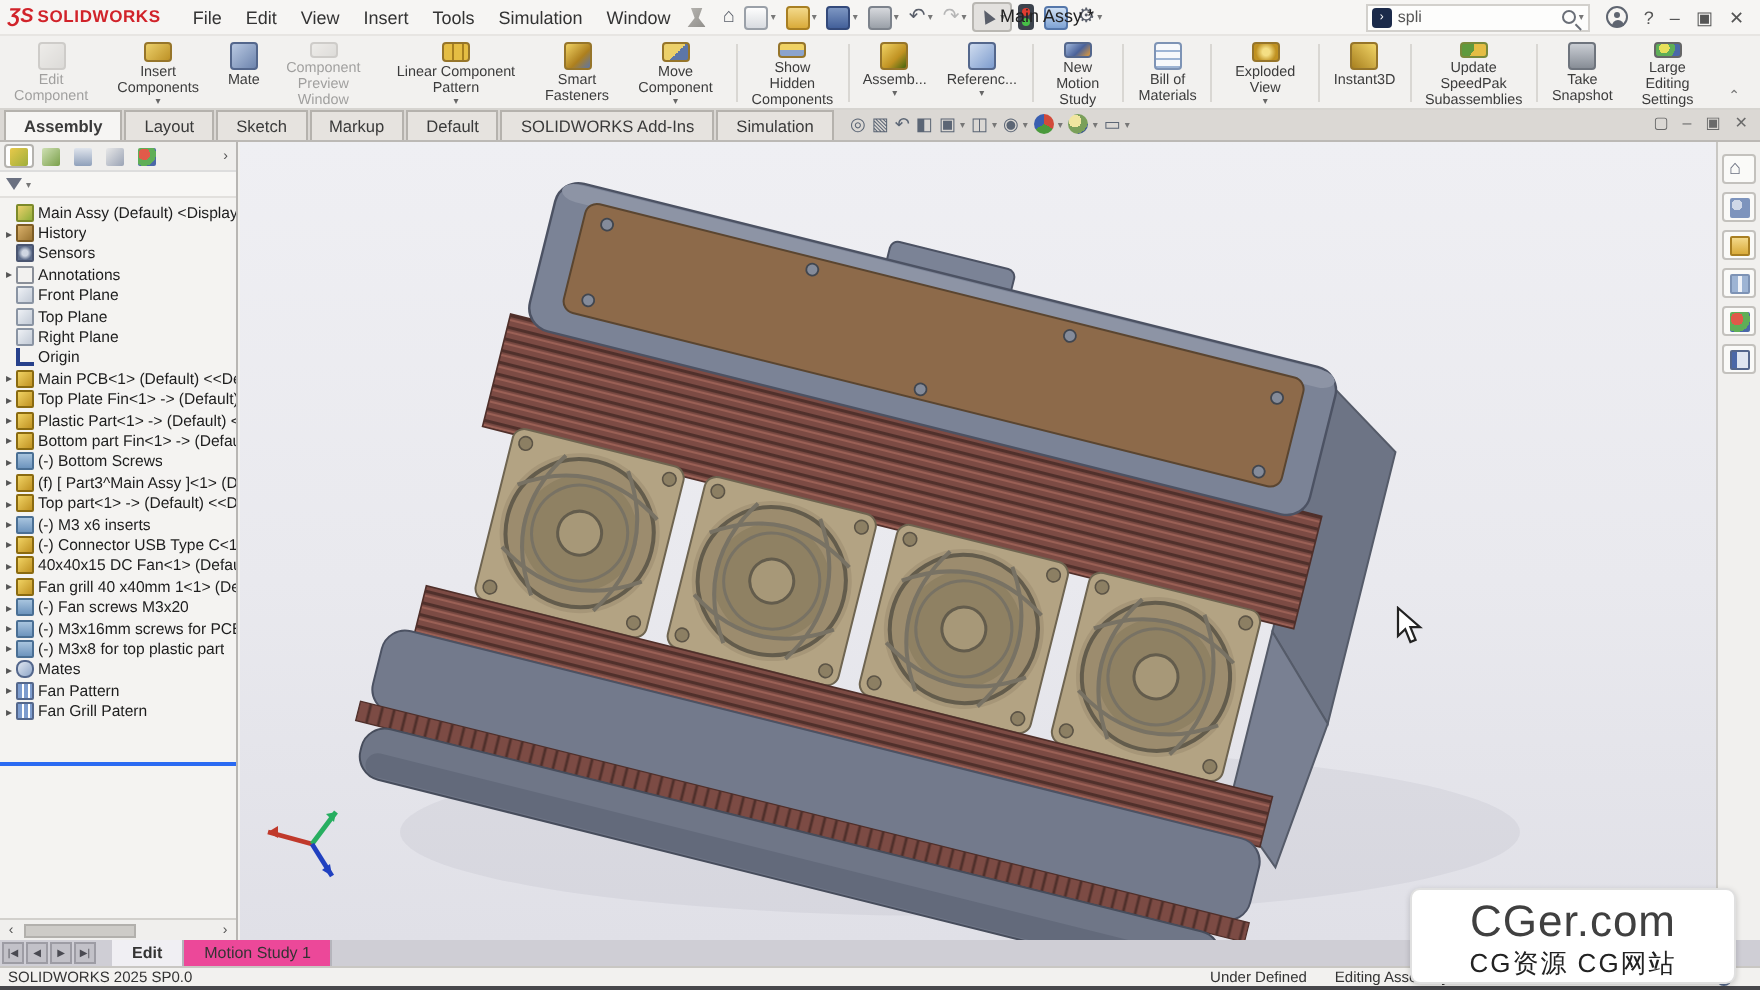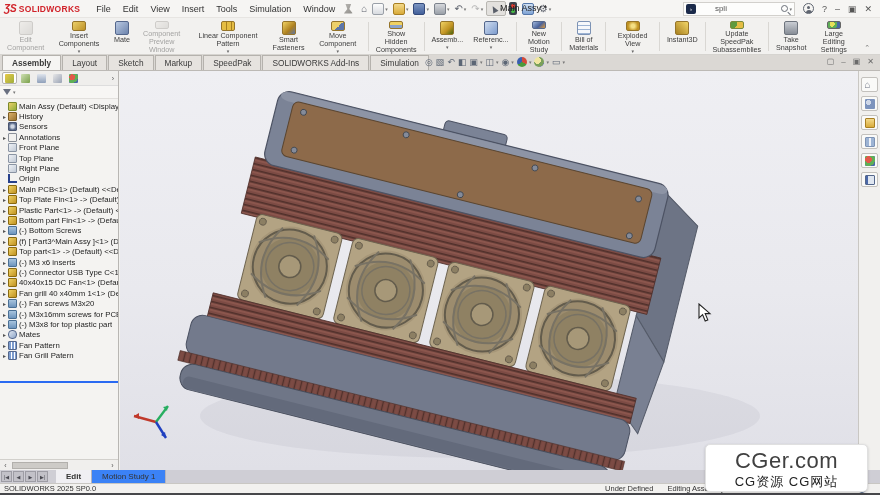--- a/index.html
+++ b/index.html
@@ -26,21 +26,21 @@
   [data-name="save-icon"] { background:linear-gradient(180deg,#7d96c2,#43609a); border:1px solid #33497a; }
   [data-name="print-icon"] { background:linear-gradient(180deg,#d6d8dc,#9aa0a8); border:1px solid #7d838c; }
   [data-name="select-icon"] { color:#4a4f59; font-size:9px; display:inline-block; transform:rotate(-28deg) scaleY(1.15); }
   [data-name="rebuild-icon"] { background:#3c424c; position:relative; width:8px; height:13px; border-radius:2px; }
   [data-name="rebuild-icon"]::before { content:""; position:absolute; left:2px; top:2px; width:4px; height:4px; border-radius:50%; background:#e23c30; }
   [data-name="rebuild-icon"]::after { content:""; position:absolute; left:2px; bottom:2px; width:4px; height:4px; border-radius:50%; background:#47c047; }
   [data-name="file-properties-icon"] { background:linear-gradient(180deg,#cfe0f4,#7fa3d4); border:1px solid #5577aa; }
   #doc-title { position:absolute; left:500px; width:140px; text-align:left; font-size:9px; color:#222; top:3px; }
   #search-wrap { margin-left:auto; display:flex; align-items:center; background:#fdfdfc; border:1px solid #d2d0cc; height:14px; width:112px; padding:0 2px; }
   #search-scope { width:10px; height:10px; background:#1b2a4a; border-radius:2px; color:#fff; font-size:6px; line-height:10px; text-align:center; margin-right:3px; }
-  #search-input { border:none; outline:none; flex:1; font-size:8px; color:#555; background:transparent; width:60px; font-family:"Liberation Sans",sans-serif;margin-left:16px; }
+  #search-input { border:none; outline:none; flex:1; font-size:8px; color:#555; background:transparent; width:60px; font-family:"Liberation Sans",sans-serif; }
   .mag { width:7px; height:7px; border:1.3px solid #6a6f78; border-radius:50%; position:relative; display:inline-block; }
   .mag::after { content:""; position:absolute; width:4px; height:1.4px; background:#6a6f78; transform:rotate(45deg); left:5px; top:7px; }
   #win-controls { display:flex; align-items:center; gap:8px; margin-left:8px; padding-right:4px; }
   #win-controls .wbtn { font-size:9px; color:#555; line-height:10px; }
   [data-name="user-icon"] { width:11px; height:11px; border:1.2px solid #5f6570; border-radius:50%; position:relative; display:inline-block; }
   [data-name="user-icon"]::before { content:""; position:absolute; left:3px; top:2px; width:3px; height:3px; border-radius:50%; background:#5f6570; }
   [data-name="user-icon"]::after { content:""; position:absolute; left:1.6px; top:5.6px; width:6px; height:3px; border-radius:3px 3px 0 0; background:#5f6570; }
 
   
   #commandbar { height:37px; background:#f2f1ef; border-bottom:1px solid #d6d4d0; display:flex; align-items:stretch; padding:1px 2px 0 2px; }
@@ -131,21 +131,21 @@
   [data-name="taskpane-home-icon"] { background:none; color:#6a7080; font-size:10px; line-height:10px; width:auto; height:auto; }
   [data-name="taskpane-resources-icon"] { background:radial-gradient(circle at 35% 35%, #cfd8e8 0 30%, #7d94bd 30% 100%); border-radius:50%; }
   [data-name="design-library-icon"] { background:linear-gradient(180deg,#f3d98a,#d9ab3a); border:1px solid #a87f22; }
   [data-name="view-palette-icon"] { background:repeating-linear-gradient(90deg,#9db4d4 0 3px,#eef2f8 3px 5px); border:1px solid #7d93b5; }
   [data-name="appearances-icon"] { background:radial-gradient(circle at 35% 35%, #e05a4a 0 35%, #5fae57 35% 70%, #4a68a8 70%); border-radius:50%; }
   [data-name="custom-properties-icon"] { background:linear-gradient(90deg,#4a68a8 30%,#dfe6f0 30%); border:1px solid #54678c; }
 
   
   #bottomtabs { position:absolute; top:470px; left:0; right:0; height:13px; background:#cfced5; display:flex; align-items:stretch; }
   .navbtn { width:11px; margin:1px 0 1px 1px; background:#c2c1c8; border:1px solid #9d9ca4; font-size:5px; color:#4a4a52; display:flex; align-items:center; justify-content:center; }
-  .btab { font-size:8px; color:#333; padding:0 10px; display:flex; align-items:center; border-right:1px solid #b5b4bb; background:#3b82f6; }
+  .btab { font-size:8px; color:#333; padding:0 10px; display:flex; align-items:center; border-right:1px solid #b5b4bb; background:#ec4899; }
   .btab.active { background:#f0eff3; font-weight:bold; }
   #statusbar { position:absolute; top:483px; left:0; right:0; height:12px; background:#f2f1ef; border-top:1px solid #c9c7c3; border-bottom:2px solid #47474b; display:flex; align-items:flex-end; font-size:7.5px; color:#333; padding:0 4px; }
   #status-right { margin-left:auto; display:flex; align-items:center; gap:14px; padding-right:10px; }
   #status-globe { width:8px; height:8px; border-radius:50%; background:radial-gradient(circle at 35% 35%, #cfe0b4 0 40%, #6d94bd 40%); border:1px solid #55688a; }
 
   
   #watermark { position:absolute; right:12px; bottom:3px; width:163px; height:48px; background:#fff; border:1px solid #e0e0e0; border-radius:5px; box-shadow:0 1px 3px rgba(0,0,0,.18); z-index:60; display:flex; flex-direction:column; align-items:center; justify-content:center; }
   #watermark .wm-title { font-size:22px; line-height:27px; color:#404040; letter-spacing:.5px; }
   #watermark .wm-sub { font-size:13px; line-height:15px; color:#222; letter-spacing:1px; }
 </style>
@@ -321,21 +321,21 @@
     </div>
     <span id="cm-collapse" data-name="commandbar-collapse-icon">⌃</span>
 </div>
 
 <div id="ribbonrow" data-name="ribbon-tab-row">
   <div id="rtabs" data-name="ribbon-tabs" style="display:flex;align-items:flex-end;padding-left:2px;">
       <div class="rtab active" data-name="tab-assembly">Assembly</div>
       <div class="rtab" data-name="tab-layout">Layout</div>
       <div class="rtab" data-name="tab-sketch">Sketch</div>
       <div class="rtab" data-name="tab-markup">Markup</div>
-      <div class="rtab" data-name="tab-evaluate">SpeedPak</div>
+      <div class="rtab" data-name="tab-evaluate">Default</div>
       <div class="rtab" data-name="tab-solidworks-add-ins">SOLIDWORKS Add-Ins</div>
       <div class="rtab" data-name="tab-simulation">Simulation</div>
     </div>
   <div id="hud" data-name="heads-up-view-toolbar">
       <span class="hudbtn" data-name="zoom-fit-button">
         <span class="hud-glyph" data-name="zoom-fit-icon">◎</span>
       </span>
       <span class="hudbtn" data-name="zoom-area-button">
         <span class="hud-glyph" data-name="zoom-area-icon">▧</span>
       </span>

